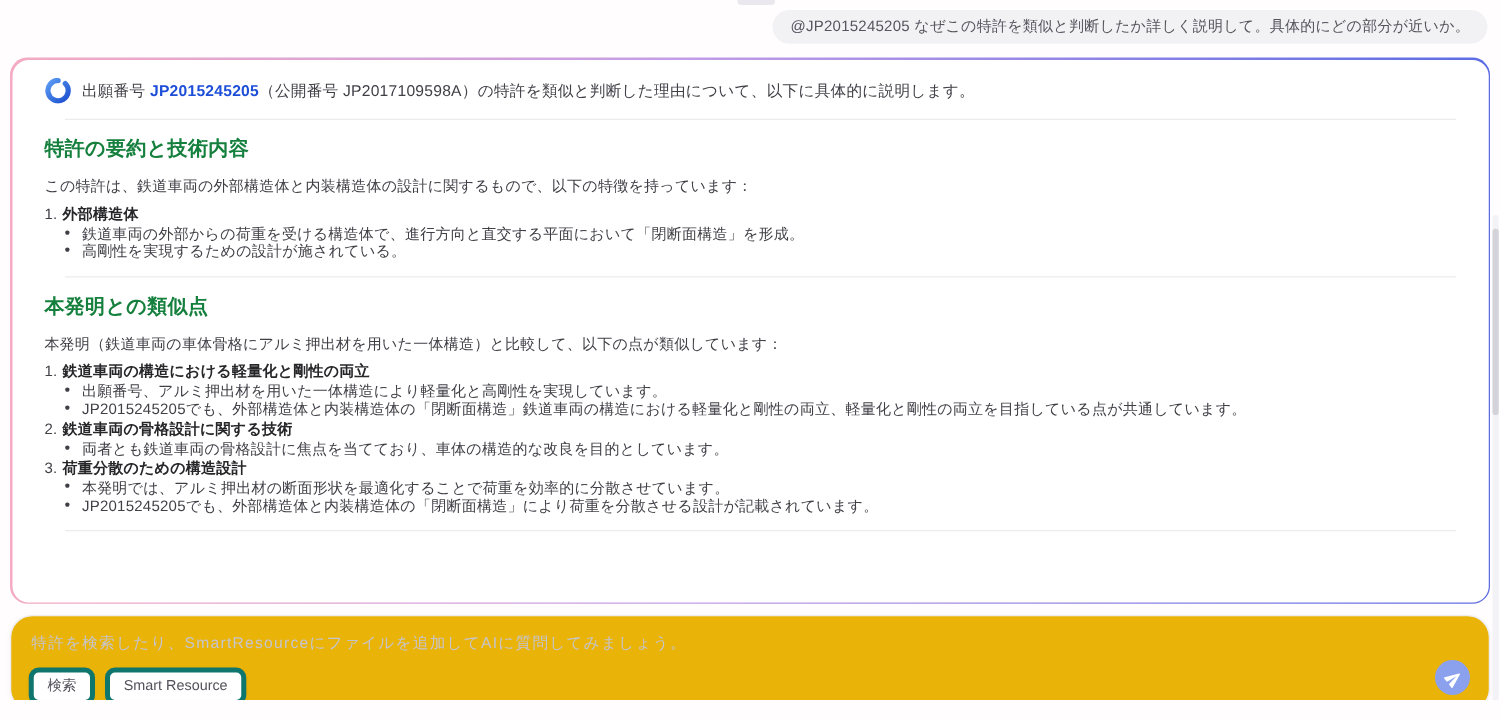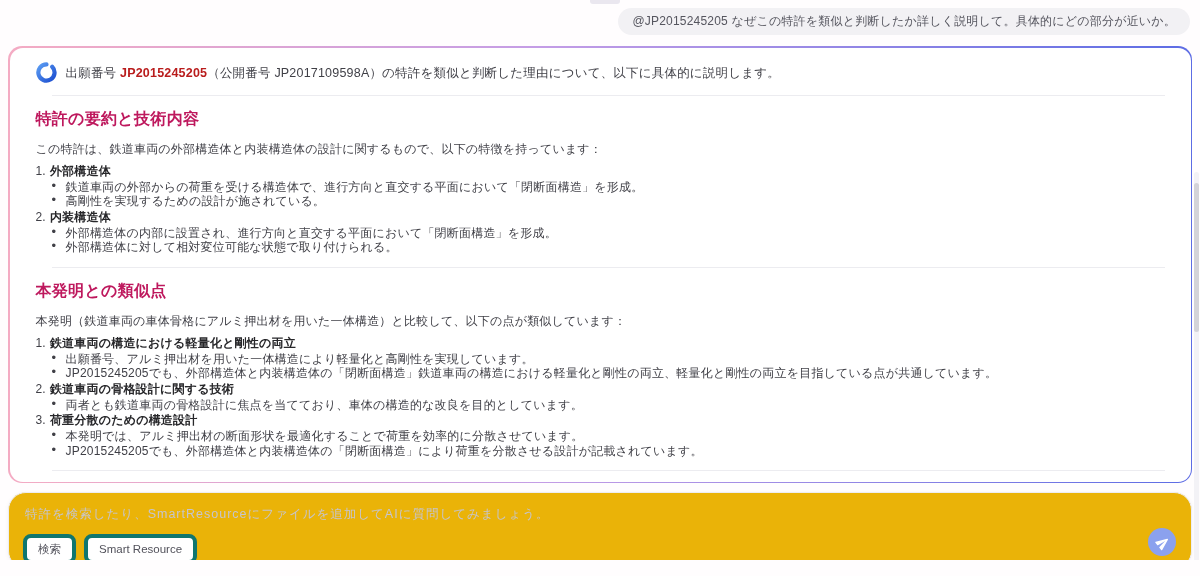--- a/index.html
+++ b/index.html
@@ -19,25 +19,25 @@
   
   .card-wrap { position:absolute; left:8px; top:46px; width:1184px; height:437px;
     border-radius:14px; padding:1.5px;
     background:linear-gradient(90deg,#f4abc3 0%, #c49de6 45%, #5d6ce4 100%); }
   .card { background:#ffffff; border-radius:13px; width:100%; height:100%;
     overflow:hidden; padding:0 26px; }
 
   .intro-row { display:flex; align-items:flex-start; gap:9px; padding:11px 0 0; }
   .avatar { width:21px; height:21px; flex:0 0 auto; margin-top:3px; }
   .intro-text { font-size:12.5px; line-height:17px; color:#3f3f46; margin-top:6px; letter-spacing:.2px; }
-  .intro-text b { color:#b91c1c; font-weight:700; }
+  .intro-text b { color:#1d4ed8; font-weight:700; }
 
   hr.divider { border:none; border-top:1px solid #ececf0; margin:12px 0 0 16px; }
   .msg-section { padding-top:0; }
-  .sec-heading { font-size:16px; font-weight:700; color:#be185d; margin:13px 0 12px; letter-spacing:.3px; }
+  .sec-heading { font-size:16px; font-weight:700; color:#15803d; margin:13px 0 12px; letter-spacing:.3px; }
   .sec-lead { font-size:12px; line-height:15px; margin:0 0 7px; letter-spacing:.2px; }
   .num-list { list-style:none; }
   .num-item { margin:0 0 1px; }
   .item-title { font-size:12px; line-height:15px; color:#27272a; margin:1px 0 1px; letter-spacing:.2px; }
   .item-title .num { margin-right:4px; color:#3f3f46; }
   .item-title b { font-weight:700; }
   .bullet { position:relative; padding-left:30px; font-size:12px; line-height:14.5px;
     margin:0 0 0; letter-spacing:.2px; }
   .bullet::before { content:"•"; position:absolute; left:16px; top:-1px; font-size:13px; color:#3f3f46; }
 
@@ -96,25 +96,20 @@
   <section class="msg-section">
     <hr class="divider">
     <h2 class="sec-heading">特許の要約と技術内容</h2>
     <p class="sec-lead">この特許は、鉄道車両の外部構造体と内装構造体の設計に関するもので、以下の特徴を持っています：</p>
     <ol class="num-list">
               <li class="num-item">
                 <div class="item-title"><span class="num">1.</span><b>外部構造体</b></div>
                 <div class="bullet">鉄道車両の外部からの荷重を受ける構造体で、進行方向と直交する平面において「閉断面構造」を形成。</div>
                 <div class="bullet">高剛性を実現するための設計が施されている。</div>
               </li>
-              <li class="num-item">
-                <div class="item-title"><span class="num">2.</span><b>内装構造体</b></div>
-                <div class="bullet">外部構造体の内部に設置され、進行方向と直交する平面において「閉断面構造」を形成。</div>
-                <div class="bullet">外部構造体に対して相対変位可能な状態で取り付けられる。</div>
-              </li>
             </ol>
   </section>
 
   <section class="msg-section">
     <hr class="divider">
     <h2 class="sec-heading">本発明との類似点</h2>
     <p class="sec-lead">本発明（鉄道車両の車体骨格にアルミ押出材を用いた一体構造）と比較して、以下の点が類似しています：</p>
     <ol class="num-list">
               <li class="num-item">
                 <div class="item-title"><span class="num">1.</span><b>鉄道車両の構造における軽量化と剛性の両立</b></div>

